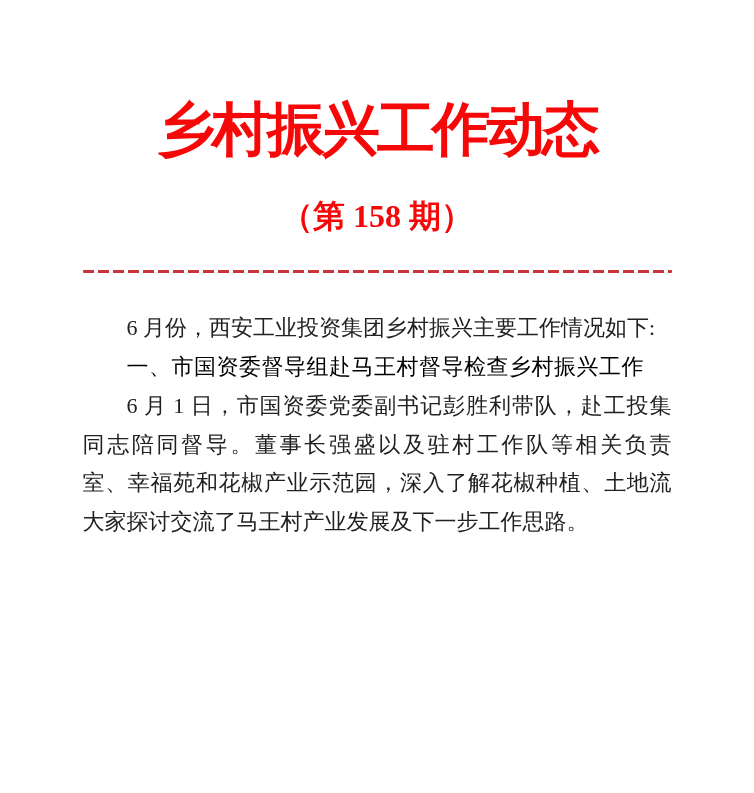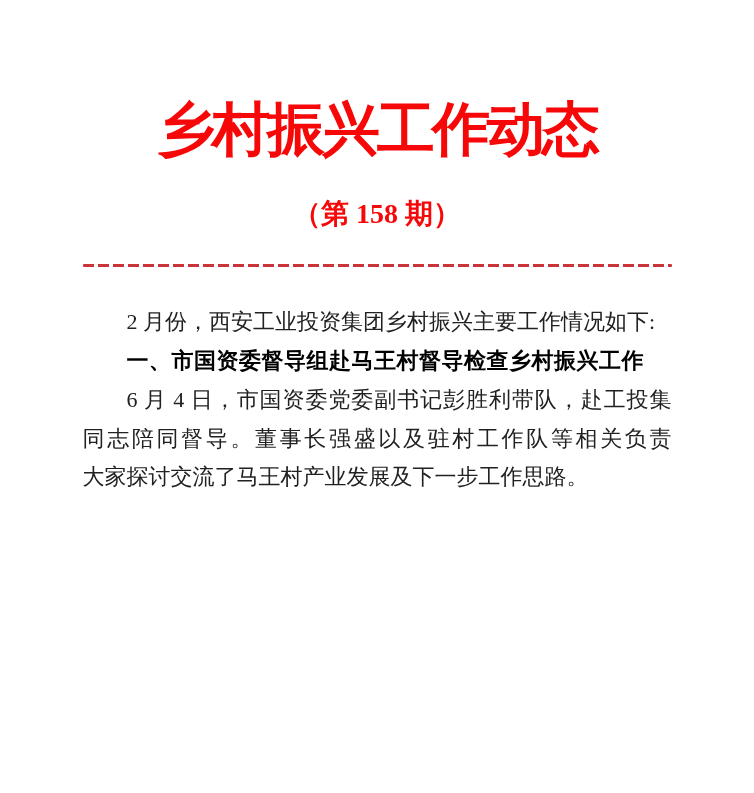--- a/index.html
+++ b/index.html
@@ -27,21 +27,21 @@
     font-size: 58px;
     line-height: 1.1;
     font-weight: bold;
     letter-spacing: -3px;
     color: var(--title_red);
     font-family: "Liberation Serif", "DejaVu Serif", serif;
   }
   .issue-line {
     margin-top: 33px;
     text-align: center;
-    font-size: 28px;
+    font-size: 32px;
     font-weight: bold;
     color: var(--title_red);
   }
   .divider {
     width: 589px;
     height: 3.5px;
     margin: 31px auto 0 auto;
     background: repeating-linear-gradient(
       90deg,
       var(--divider_red) 0 11px,
@@ -63,41 +63,42 @@
   }
   .indent {
     text-indent: 44px;
   }
   .jline {
     text-align: justify;
     text-align-last: justify;
   }
   .heading {
     font-family: "Liberation Sans", "DejaVu Sans", sans-serif;
-    font-weight: bold;
+    font-weight: normal;
     color: #000000;
     letter-spacing: 0.5px;
   }
 </style>
 </head>
 <body>
 
 <div class="page">
 
   <h1 class="doc-title">乡村振兴工作动态</h1>
 
   <div class="issue-line">（第 158 期）</div>
 
   <div class="divider"></div>
 
   <div class="doc-body">
 
-    <p class="indent">2 月份，西安工业投资集团乡村振兴主要工作情况如下:</p>
+    <p class="indent">6 月份，西安工业投资集团乡村振兴主要工作情况如下:</p>
 
     <p class="indent heading">一、市国资委督导组赴马王村督导检查乡村振兴工作</p>
 
-    <p class="jline indent">6 月 4 日，市国资委党委副书记彭胜利带队，赴工投集</p>
+    <p class="jline indent">6 月 1 日，市国资委党委副书记彭胜利带队，赴工投集</p>
     <p class="jline">同志陪同督导。董事长强盛以及驻村工作队等相关负责</p>
+    <p class="jline">室、幸福苑和花椒产业示范园，深入了解花椒种植、土地流</p>
     <p>大家探讨交流了马王村产业发展及下一步工作思路。</p>
 
 
   </div>
 </div>
 
 </body></html>

